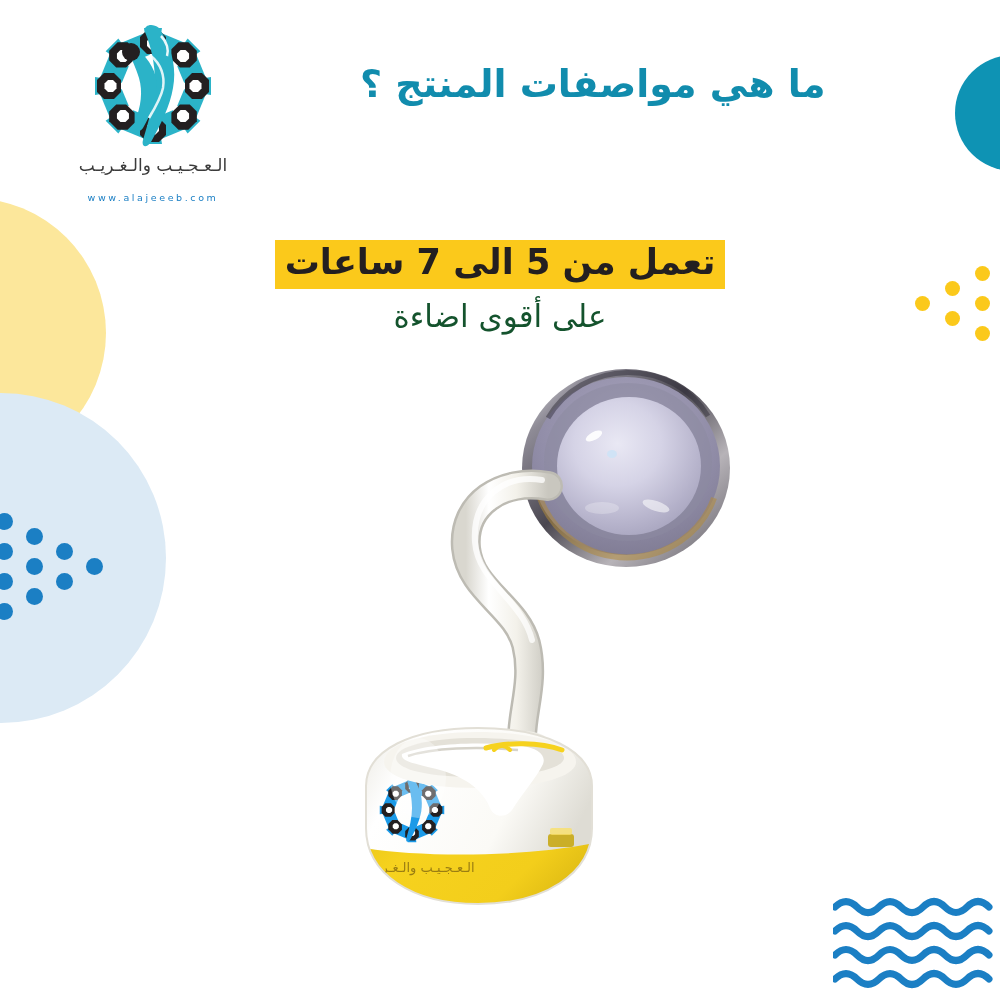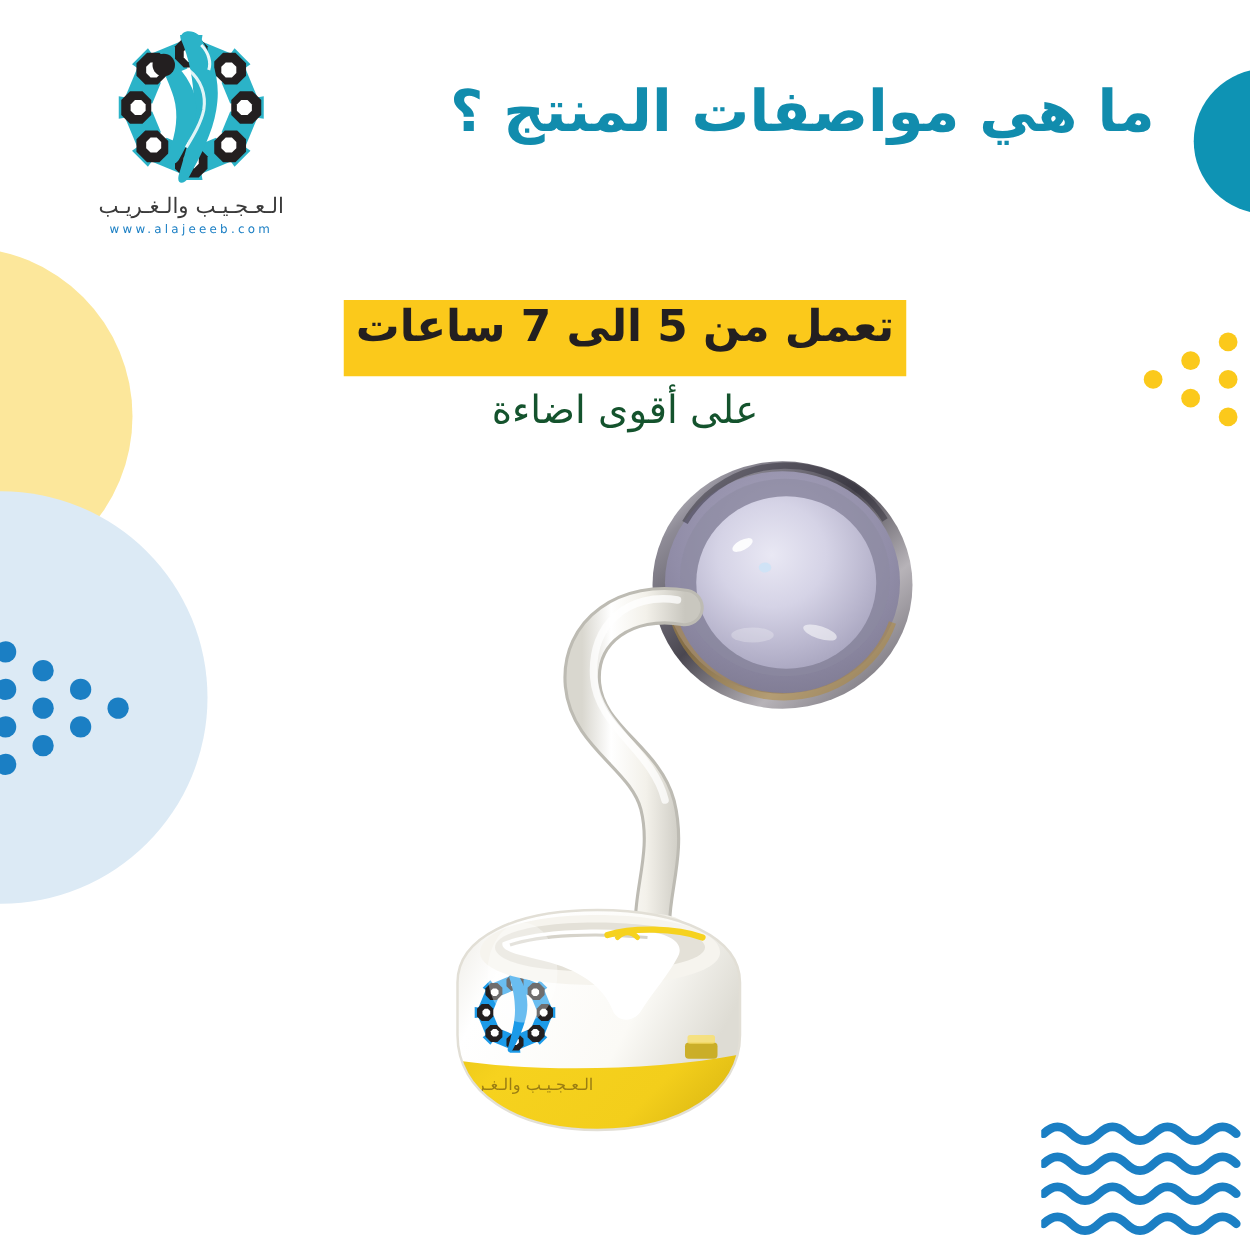--- a/index.html
+++ b/index.html
@@ -65,31 +65,31 @@
     margin-top: 2px;
     direction: rtl;
     line-height: 1.1;
     white-space: nowrap;
   }
   #logo-url {
     font-size: 9.5px;
     color: #1B7FC4;
     letter-spacing: 2.6px;
     direction: ltr;
-    margin-top: 3px;
+    margin-top: 17px;
   }
 
   
   #headline {
     position: absolute;
     top: 62px; left: 360px;
     width: 600px;
     text-align: left;
     direction: rtl;
-    font-size: 46px;
+    font-size: 38px;
     font-weight: bold;
     color: #118CAD;
     letter-spacing: 0px;
     line-height: 1.2;
     white-space: nowrap;
   }
 
   
   #spec-block {
     position: absolute;
@@ -98,21 +98,21 @@
     text-align: center;
     direction: rtl;
   }
   #spec-primary-wrap { display: block; line-height: 1; }
   #spec-primary {
     display: inline-block;
     background: #FBC91B;
     color: #231f20;
     font-size: 35px;
     font-weight: bold;
-    padding: 4px 10px 20px 10px;
+    padding: 4px 10px 8px 10px;
     line-height: 1.05;
     white-space: nowrap;
   }
   #spec-secondary {
     display: block;
     margin-top: 9px;
     font-size: 31px;
     color: #14532d;
     font-weight: normal;
     white-space: nowrap;

